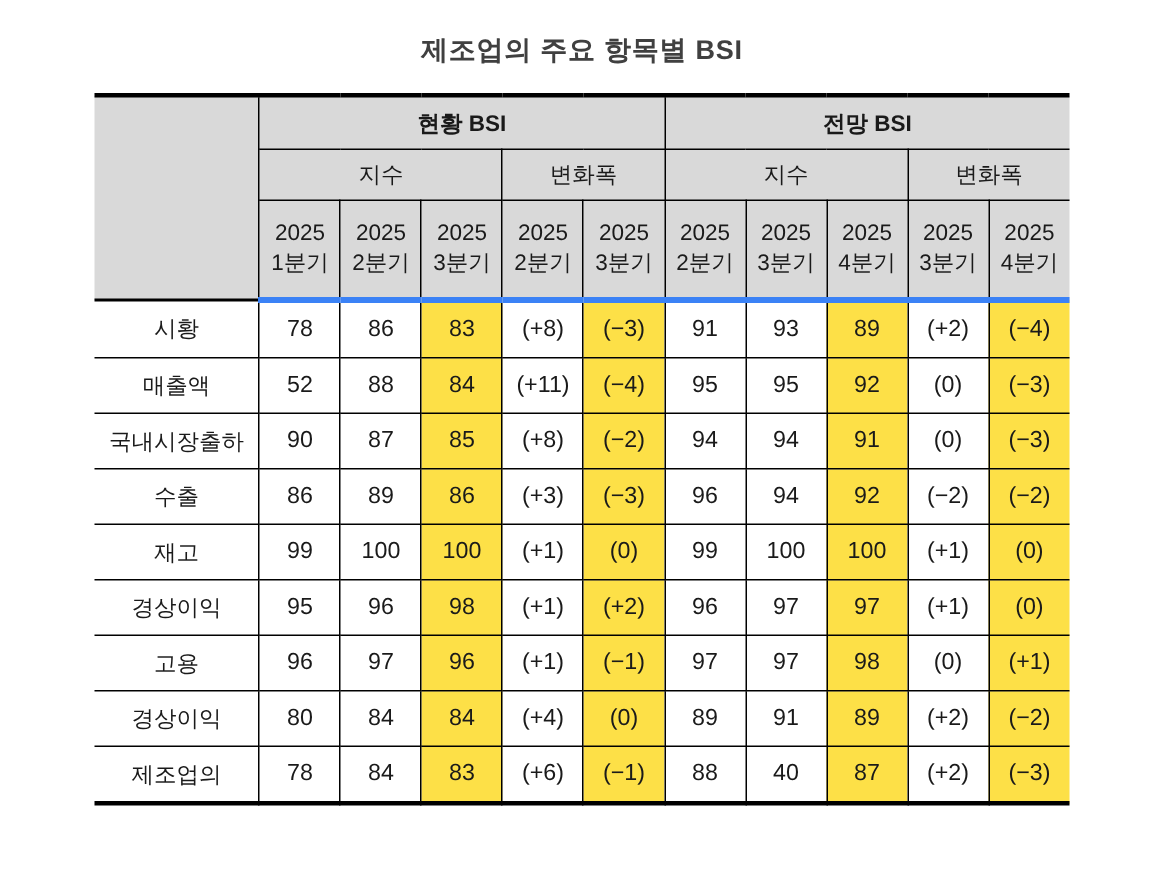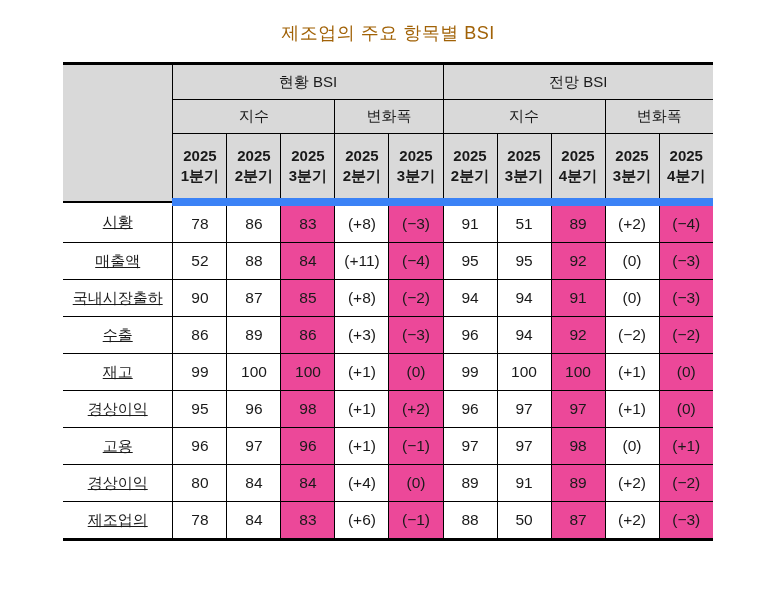--- a/index.html
+++ b/index.html
@@ -13,22 +13,22 @@
   }
   .page {
     width: 776px;
     height: 593px;
     overflow: hidden;
   }
   .title {
     margin-top: 21px;
     text-align: center;
     font-size: 18px;
-    font-weight: normal;
-    color: #a16207;
+    font-weight: bold;
+    color: #404040;
     letter-spacing: 0.5px;
   }
   table.bsi {
     width: 650px;
     margin: 17px auto 0 auto;
     border-collapse: collapse;
     table-layout: fixed;
     border-top: 3px solid #000;
     border-bottom: 3px solid #000;
   }
@@ -43,33 +43,32 @@
   
   tr > th:last-child, tr > td:last-child { border-right: 0; margin-left: 12px; }
   .corner, tbody td:first-child { border-left: 0; }
 
   thead th {
     background: #d9d9d9;
     font-weight: normal;
     font-size: 15px;
     color: #1a1a1a;
   }
-  tr.group-row th { height: 34px; }
+  tr.group-row th { height: 34px; font-weight: bold; }
   tr.sub-row th   { height: 33px; }
   tr.quarter-row th {
     height: 64px;
     line-height: 1.35;
-    border-bottom: 8px solid #3b82f6;
-    font-weight: bold;
+    border-bottom: 4px solid #3b82f6;
   }
   .corner { border-bottom: 2px solid #000; }
 
   tbody td { height: 36px; font-size: 15.5px; background: #ffffff; }
-  tbody td.rowlabel { font-size: 15px; text-decoration: underline; }
-  tbody td.shade { background: #ec4899; }
+  tbody td.rowlabel { font-size: 15px; }
+  tbody td.shade { background: #fde047; }
 </style>
 </head>
 <body>
 
 <div class="page">
 
   <div class="title">제조업의 주요 항목별 BSI</div>
 
   <table class="bsi">
     <colgroup>
@@ -112,21 +111,21 @@
     </thead>
     <tbody>
         <tr>
           <td class="rowlabel">시황</td>
           <td class="val">78</td>
           <td class="val">86</td>
           <td class="val shade">83</td>
           <td class="val">(+8)</td>
           <td class="val shade">(−3)</td>
           <td class="val">91</td>
-          <td class="val">51</td>
+          <td class="val">93</td>
           <td class="val shade">89</td>
           <td class="val">(+2)</td>
           <td class="val shade">(−4)</td>
         </tr>
         <tr>
           <td class="rowlabel">매출액</td>
           <td class="val">52</td>
           <td class="val">88</td>
           <td class="val shade">84</td>
           <td class="val">(+11)</td>
@@ -216,21 +215,21 @@
           <td class="val shade">(−2)</td>
         </tr>
         <tr>
           <td class="rowlabel">제조업의</td>
           <td class="val">78</td>
           <td class="val">84</td>
           <td class="val shade">83</td>
           <td class="val">(+6)</td>
           <td class="val shade">(−1)</td>
           <td class="val">88</td>
-          <td class="val">50</td>
+          <td class="val">40</td>
           <td class="val shade">87</td>
           <td class="val">(+2)</td>
           <td class="val shade">(−3)</td>
         </tr>
       </tbody>
   </table>
 
 </div>
 
 </body></html>

